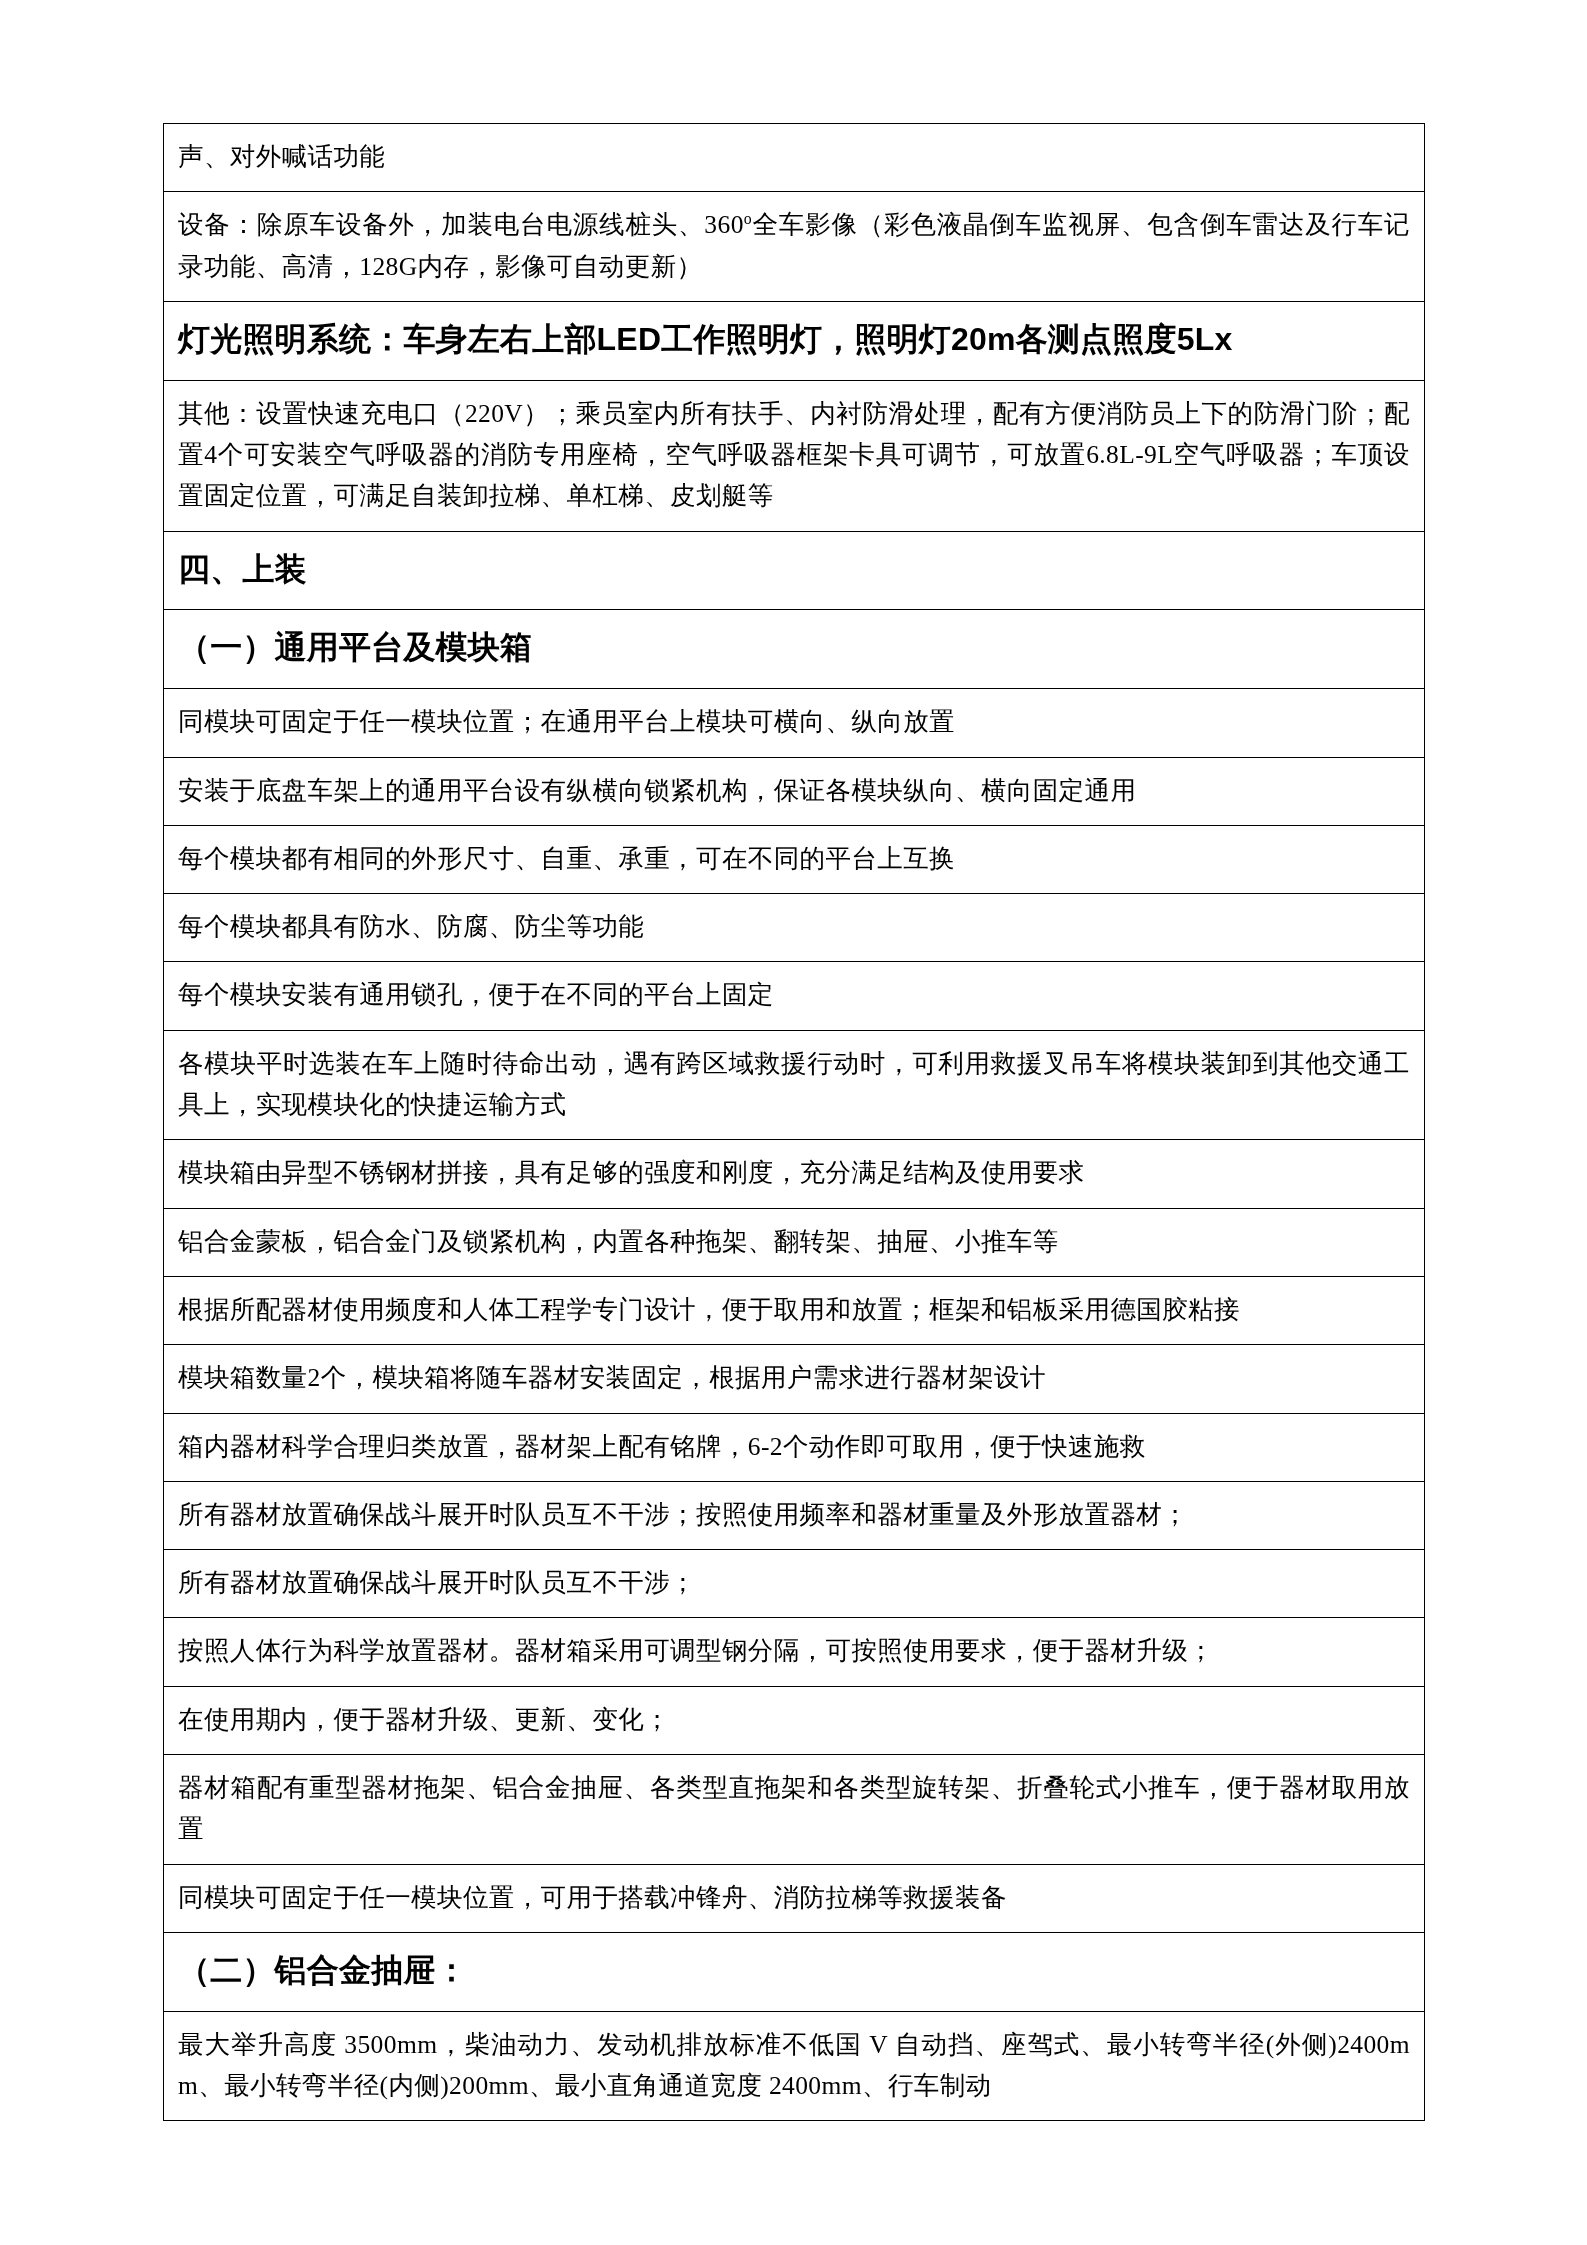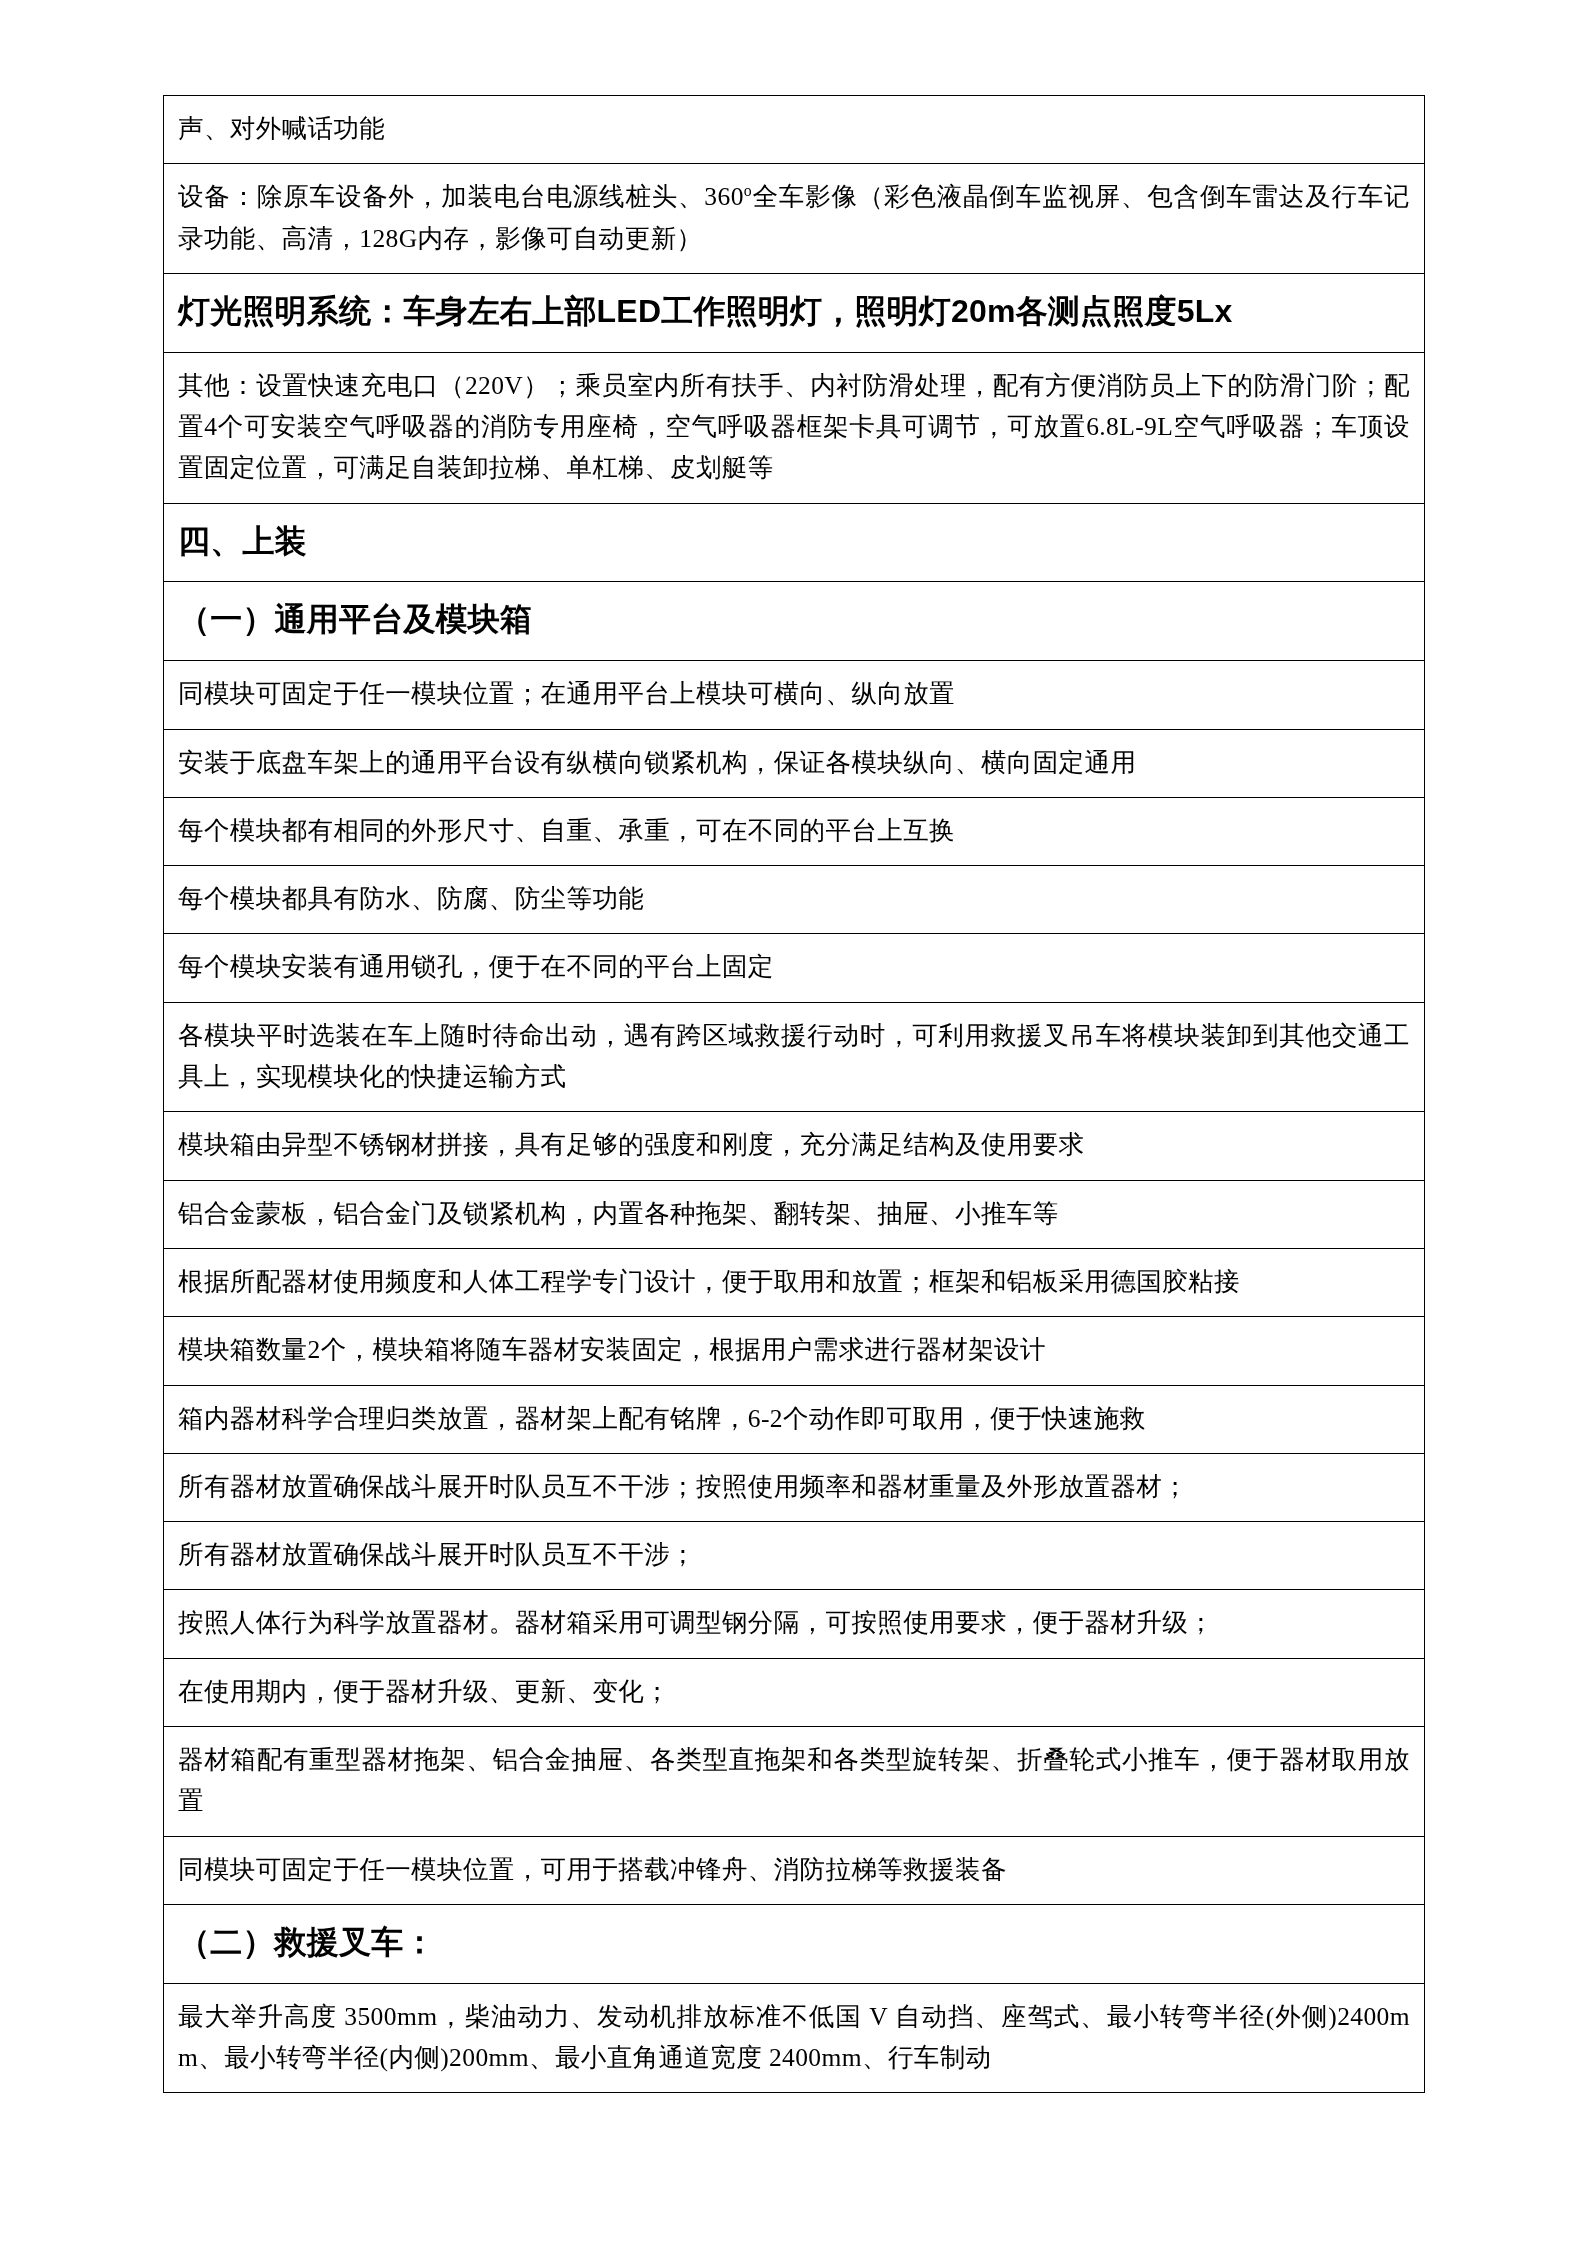--- a/index.html
+++ b/index.html
@@ -15,21 +15,21 @@
   }
   .page {
     position: relative;
     width: 1587px;
     height: 2245px;
     box-sizing: border-box;
   }
   .doc-table {
     position: absolute;
     left: 163px;
-    top: 95px;
+    top: 123px;
     width: 1262px;
     border-collapse: collapse;
     table-layout: fixed;
   }
   .doc-table tr td {
     border: 1.5px solid #000000;
     padding: 12px 14px 14px 14px;
     vertical-align: top;
     font-size: 25.5px;
     line-height: 1.62;
@@ -125,20 +125,20 @@
       <tr class="style-kai">
         <td>在使用期内，便于器材升级、更新、变化；</td>
       </tr>
       <tr class="style-kai">
         <td>器材箱配有重型器材拖架、铝合金抽屉、各类型直拖架和各类型旋转架、折叠轮式小推车，便于器材取用放置</td>
       </tr>
       <tr class="style-kai">
         <td>同模块可固定于任一模块位置，可用于搭载冲锋舟、消防拉梯等救援装备</td>
       </tr>
       <tr class="style-hei">
-        <td>（二）救援叉车：</td>
+        <td>（二）铝合金抽屉：</td>
       </tr>
       <tr class="style-kai">
         <td>最大举升高度 3500mm，柴油动力、发动机排放标准不低国 V 自动挡、座驾式、最小转弯半径(外侧)2400mm、最小转弯半径(内侧)200mm、最小直角通道宽度 2400mm、行车制动</td>
       </tr>
     </tbody>
   </table>
 </div>
 
 </body></html>

